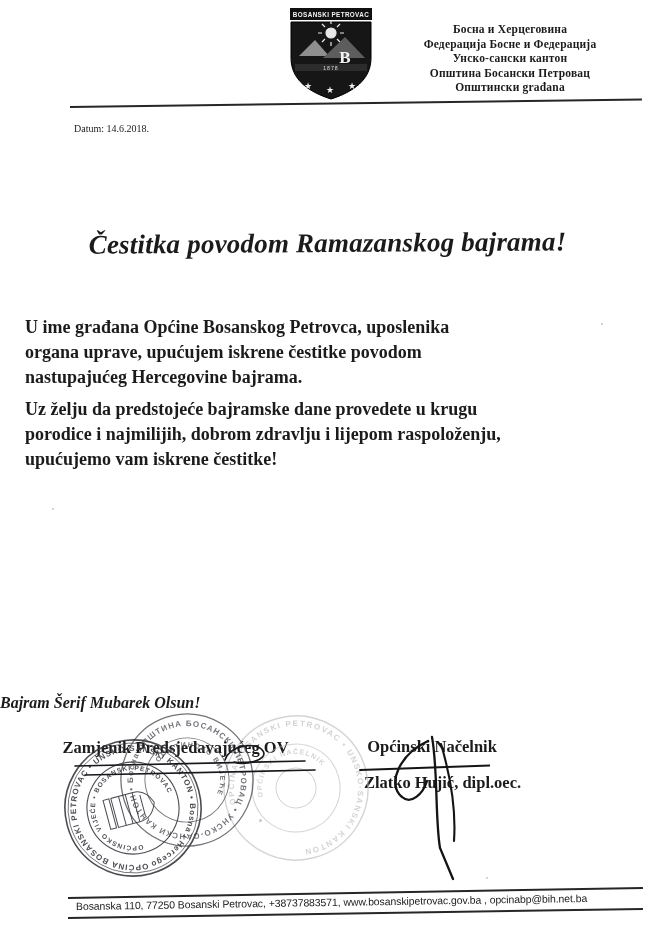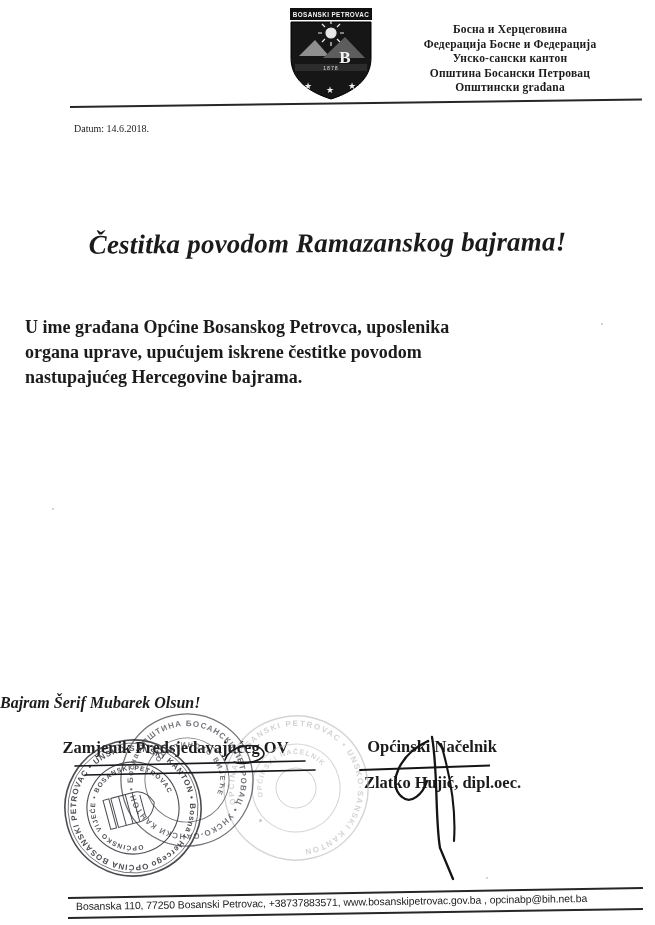--- a/index.html
+++ b/index.html
@@ -87,20 +87,25 @@
   <div class="date">Datum: 14.6.2018.</div>
 
   <h1 class="title">Čestitka povodom Ramazanskog bajrama!</h1>
 
   <p class="para p1">
     <span>U ime građana Općine Bosanskog Petrovca, uposlenika</span>
     <span>organa uprave, upućujem iskrene čestitke povodom</span>
     <span>nastupajućeg Hercegovine bajrama.</span>
   </p>
 
+  <p class="para p2">
+    <span>Uz želju da predstojeće bajramske dane provedete u krugu</span>
+    <span>porodice i najmilijih, dobrom zdravlju i lijepom raspoloženju,</span>
+    <span>upućujemo vam iskrene čestitke!</span>
+  </p>
 
   <p class="greeting">Bajram Šerif Mubarek Olsun!</p>
 
   <div class="sig sig-left-title">Zamjenik Predsjedavajućeg OV</div>
   <div class="sig sig-right-title">Općinski Načelnik</div>
   <div class="sig sig-right-name">Zlatko Hujić, dipl.oec.</div>
 
   <svg class="stamp-layer" width="460" height="195" viewBox="0 0 460 195">
     <defs>
       <path id="ringA" d="M 46,110 A 57,57 0 1 1 160,110 A 57,57 0 1 1 46,110"></path>

